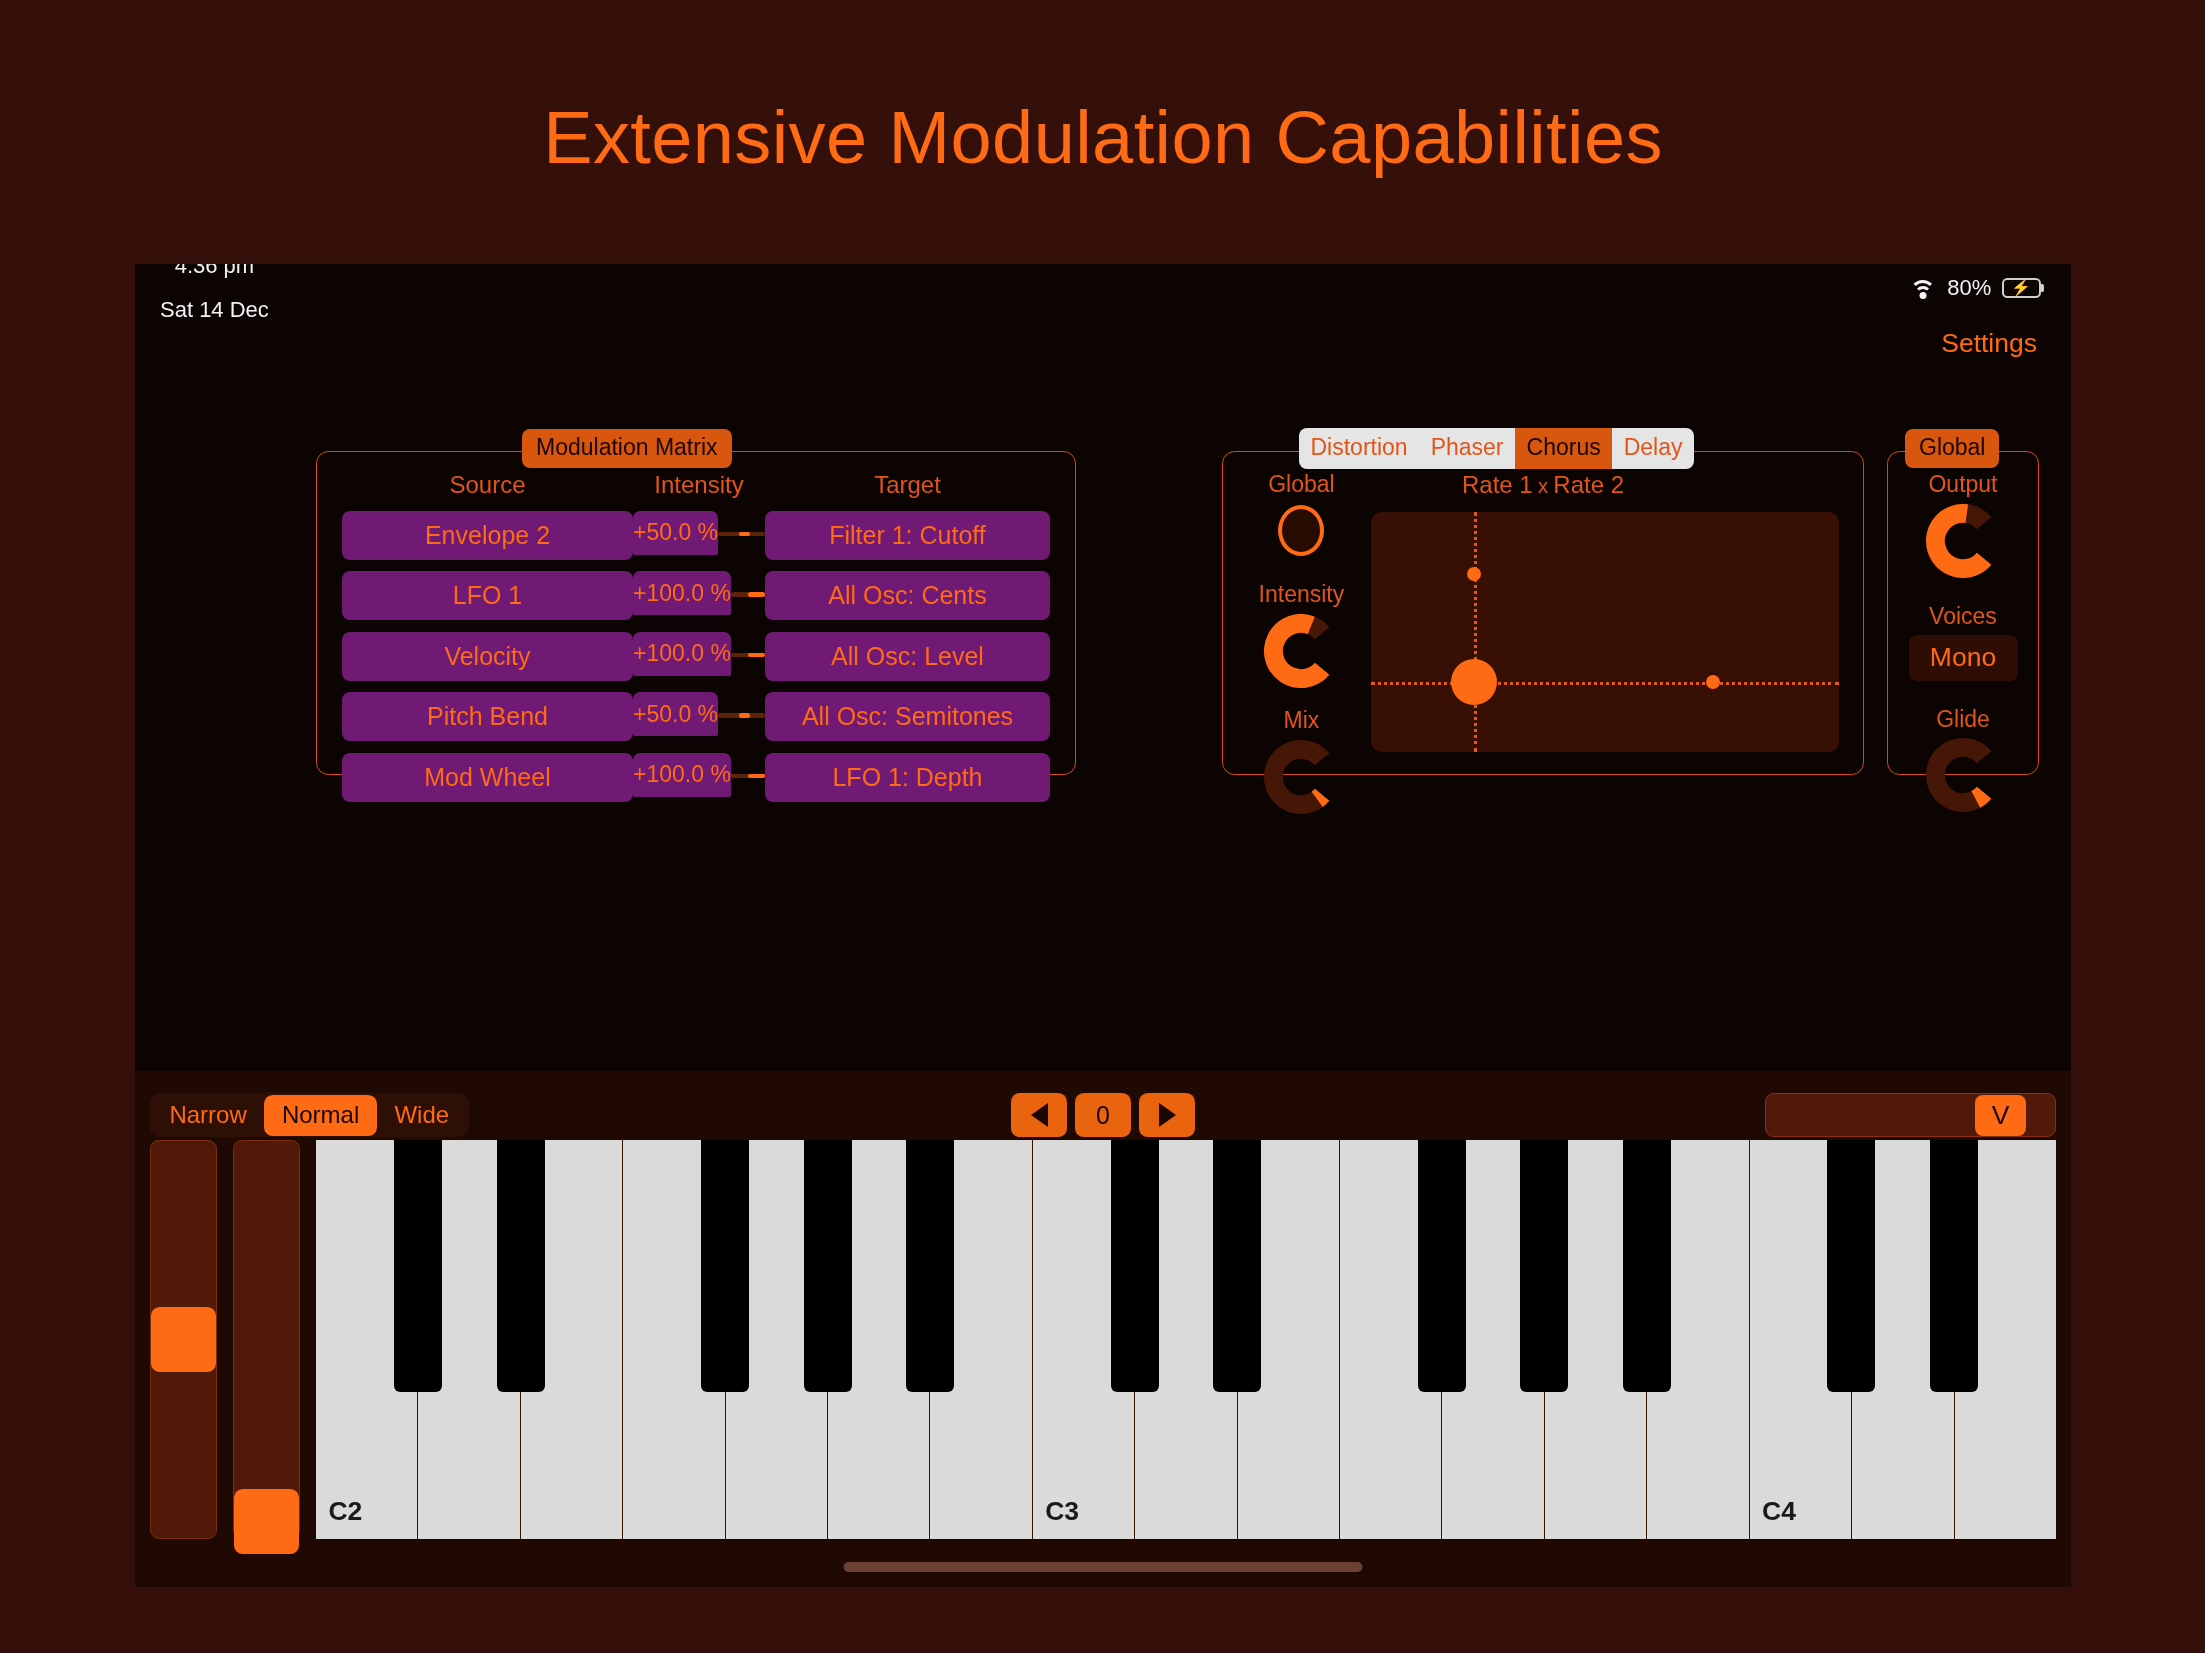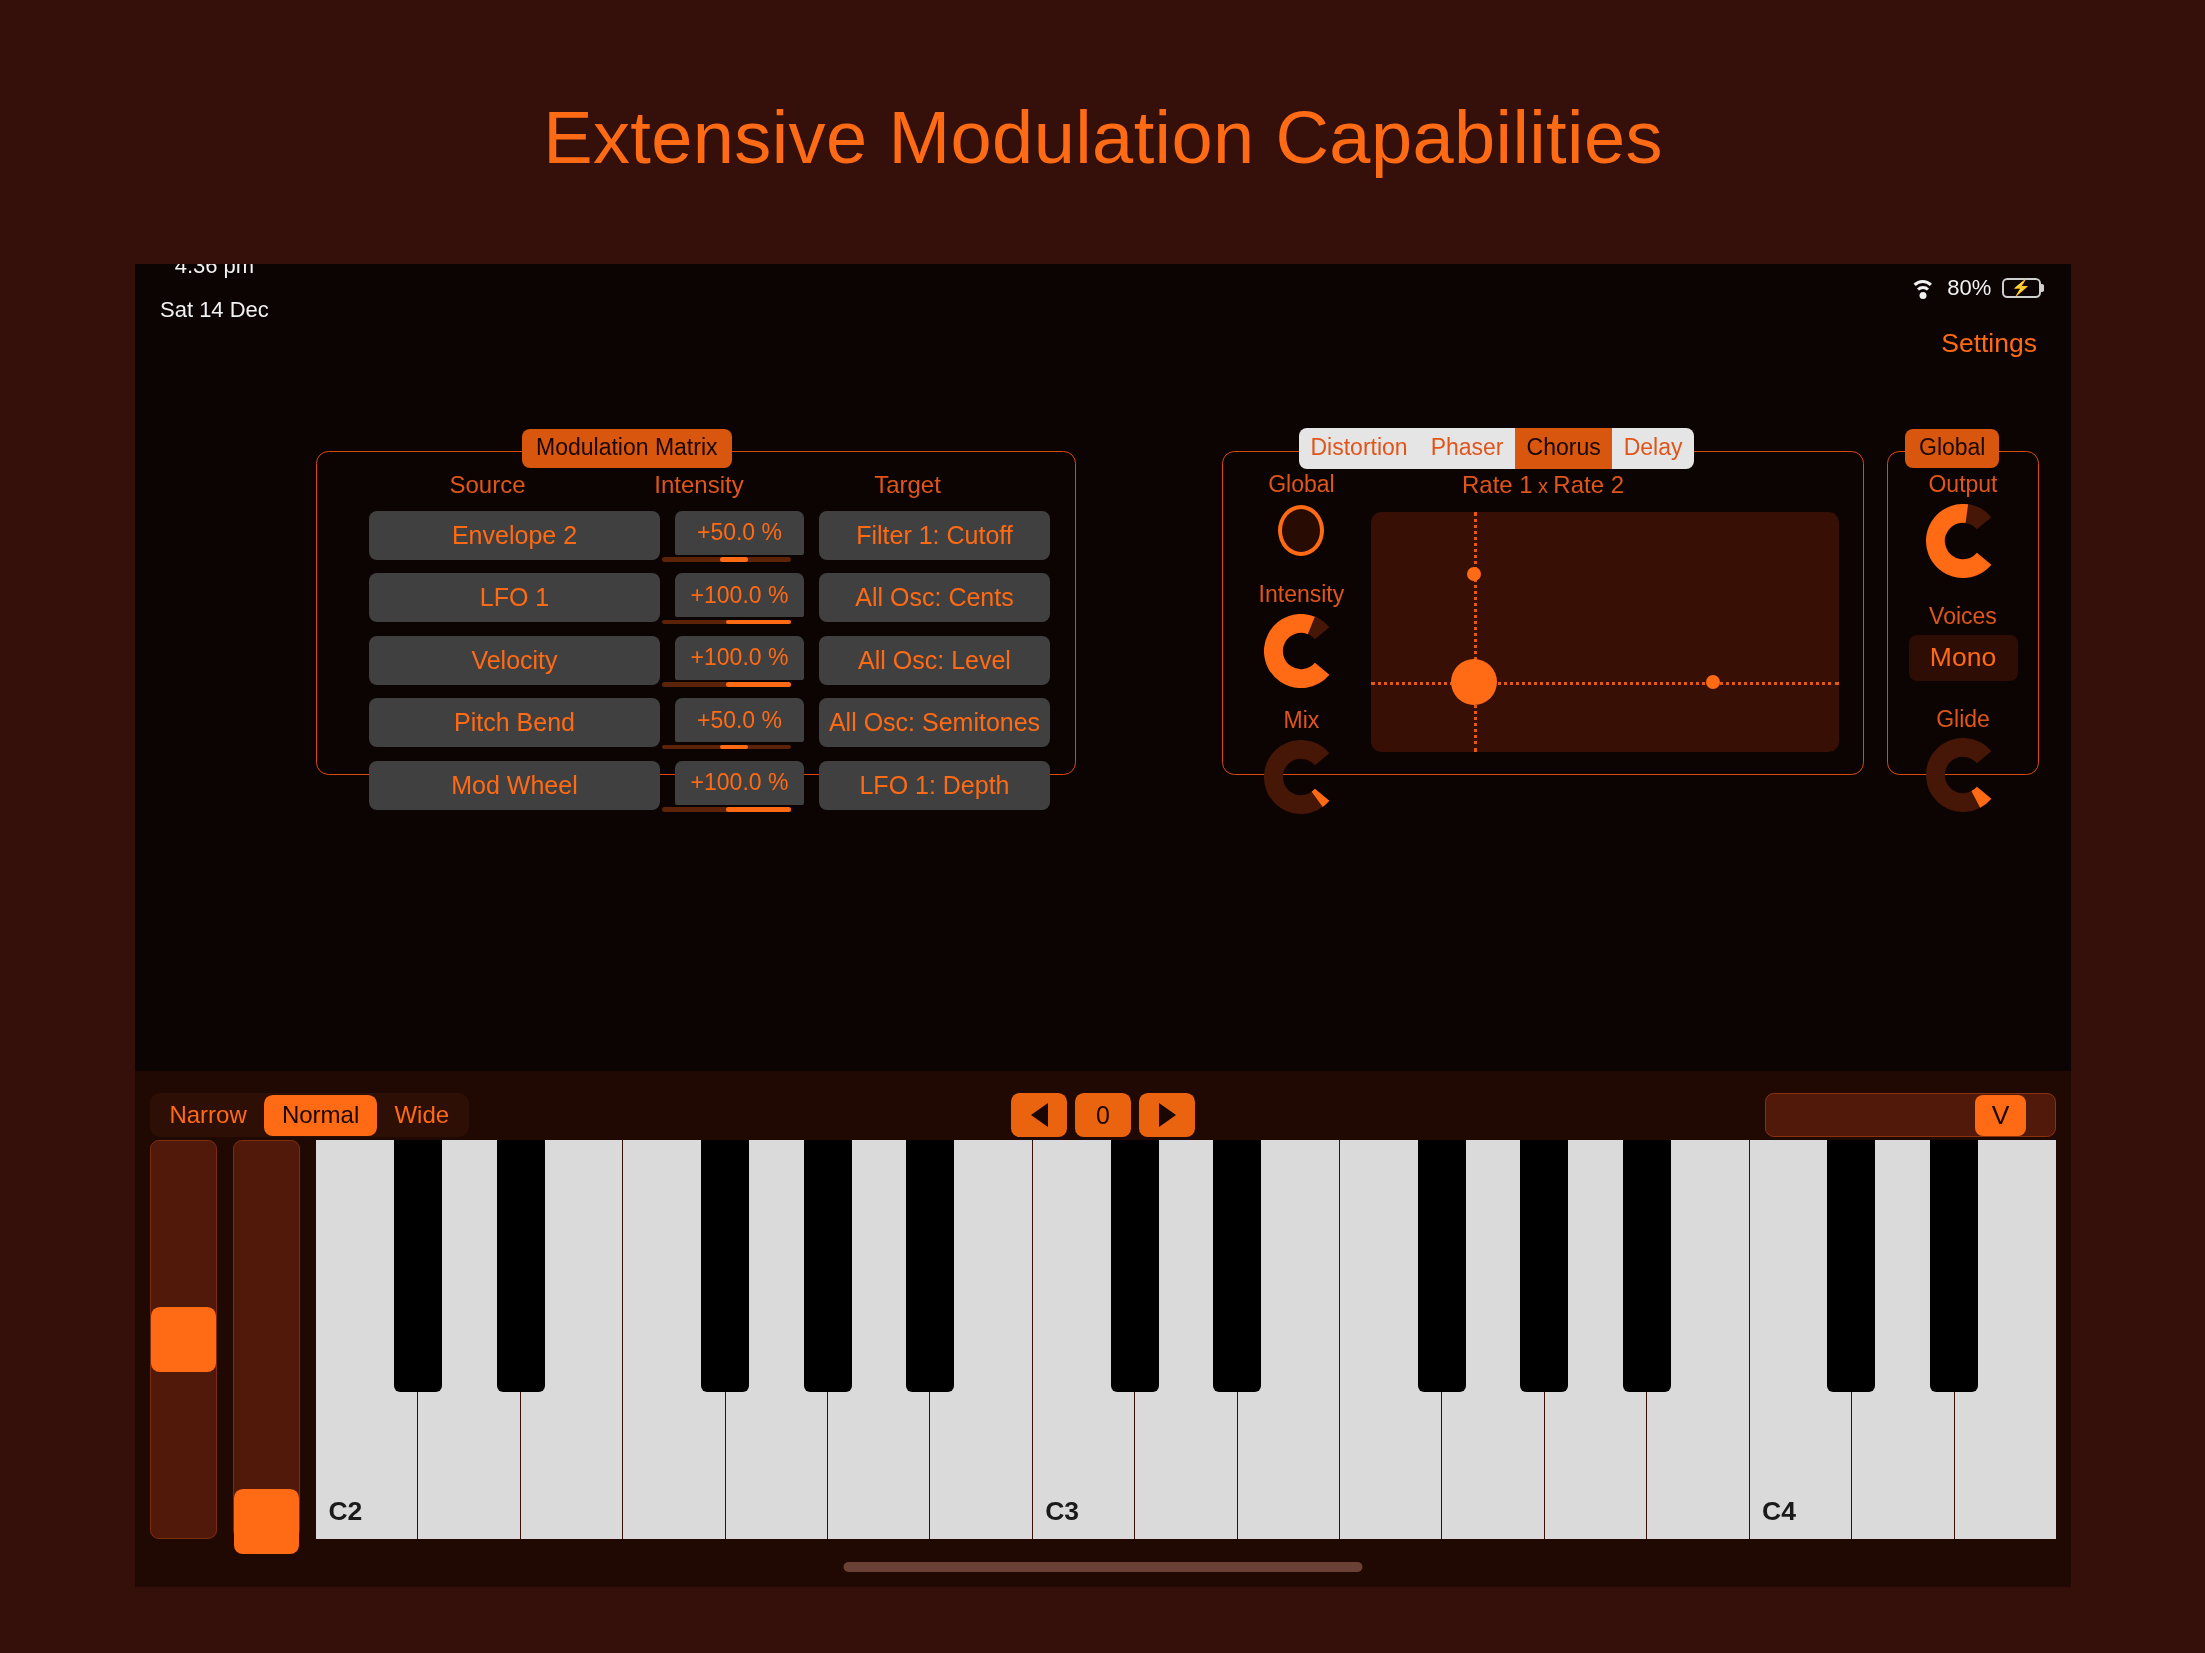--- a/index.html
+++ b/index.html
@@ -152,35 +152,34 @@
   .mm-col-int { width: 132px; }
   .mm-col-tgt { width: 265px; flex: 1; }
 
   .mm-row {
     display: flex;
     padding: 0 25px;
     margin-top: 11.5px;
     align-items: flex-start;
   }
   .mm-cell {
-    background: #404040;
+    background: #701a75;
     border-radius: 8px;
     height: 49px;
     display: flex;
     align-items: center;
     justify-content: center;
     color: #ff6a14;
     font-size: 25px;
     white-space: nowrap;
-    margin-left: 27px;
   }
   .mm-cell.src { width: 291px; }
   .mm-cell.tgt { width: 265px; flex: 1; }
 
-  .mm-int-wrap { width: 132px; display: flex; flex-direction: column; align-items: center; }
+  .mm-int-wrap { width: 132px; display: flex; align-items: center; }
   .mm-cell.int {
     width: 129px;
     height: 44px;
     font-size: 23px;
     border-radius: 7px 7px 2.6px 2.6px;
   }
   .mm-slider {
     width: 129px;
     height: 4.4px;
     background: #5d2309;

